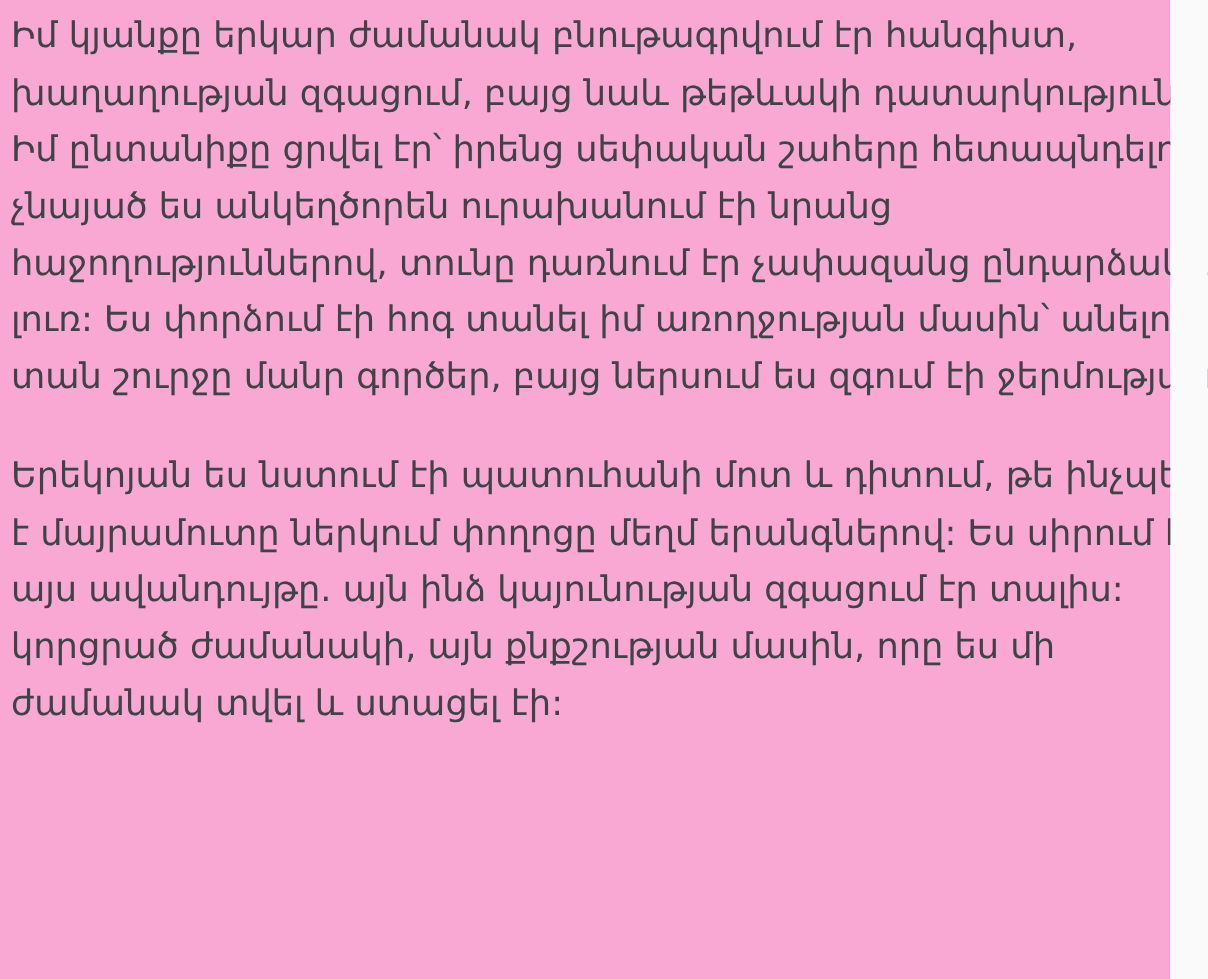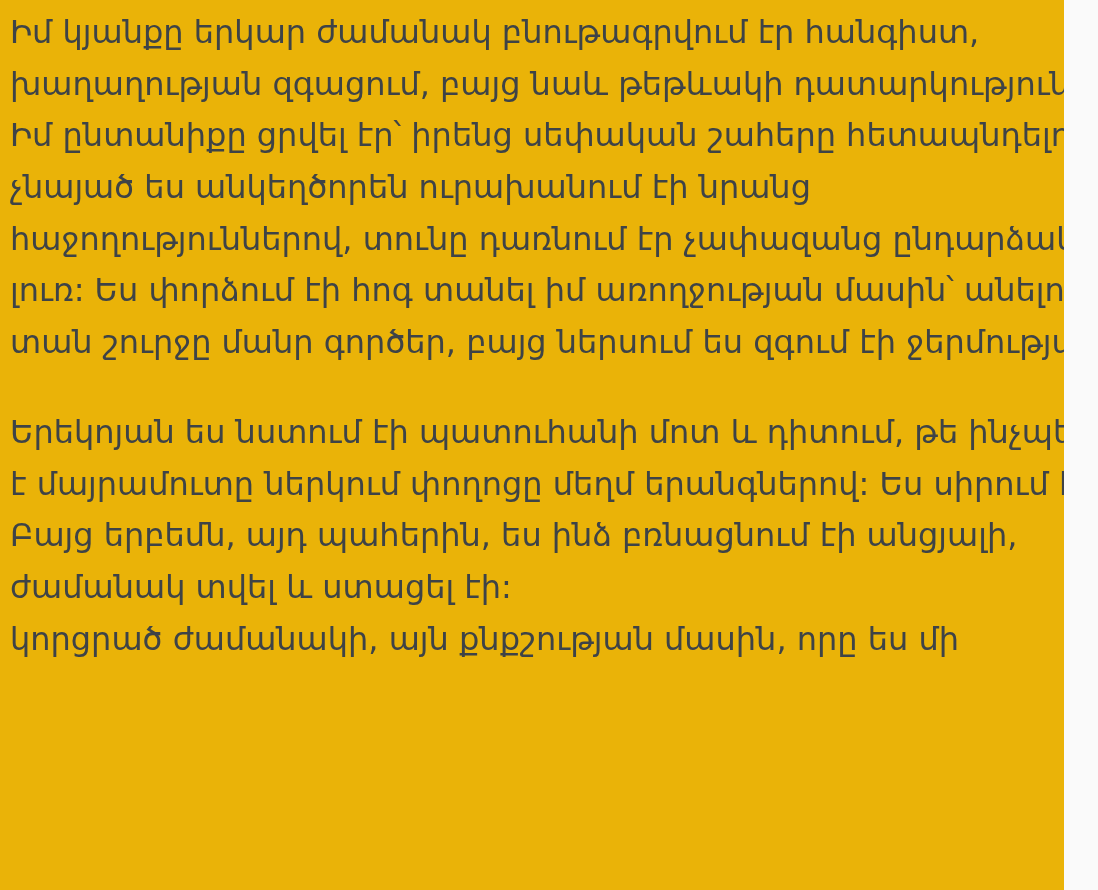--- a/index.html
+++ b/index.html
@@ -9,21 +9,21 @@
     overflow: hidden;
     background: #fafafa;
     font-family: "DejaVu Sans", sans-serif;
   }
   .content {
     position: absolute;
     left: 0;
     top: 0;
     width: 1064px;
     height: 890px;
-    background: #eab308;
+    background: #f9a8d4;
     padding: 7px 0 0 10px;
     color: #3e4347;
   }
   .gutter {
     position: absolute;
     right: 0;
     top: 0;
     width: 34px;
     height: 890px;
     background: #fafafa;
@@ -49,18 +49,18 @@
       <div class="line">խաղաղության զգացում, բայց նաև թեթևակի դատարկություն:</div>
       <div class="line">Իմ ընտանիքը ցրվել էր՝ իրենց սեփական շահերը հետապնդելու</div>
       <div class="line">չնայած ես անկեղծորեն ուրախանում էի նրանց</div>
       <div class="line">հաջողություններով, տունը դառնում էր չափազանց ընդարձակ և</div>
       <div class="line">լուռ: Ես փորձում էի հոգ տանել իմ առողջության մասին՝ անելով</div>
       <div class="line">տան շուրջը մանր գործեր, բայց ներսում ես զգում էի ջերմության</div>
     </div>
   <div class="paragraph">
       <div class="line">Երեկոյան ես նստում էի պատուհանի մոտ և դիտում, թե ինչպես</div>
       <div class="line">է մայրամուտը ներկում փողոցը մեղմ երանգներով: Ես սիրում էի</div>
-      <div class="line">Բայց երբեմն, այդ պահերին, ես ինձ բռնացնում էի անցյալի,</div>
+      <div class="line">այս ավանդույթը. այն ինձ կայունության զգացում էր տալիս:</div>
+      <div class="line">կորցրած ժամանակի, այն քնքշության մասին, որը ես մի</div>
       <div class="line">ժամանակ տվել և ստացել էի:</div>
-      <div class="line">կորցրած ժամանակի, այն քնքշության մասին, որը ես մի</div>
     </div>
 </div>
 <div class="gutter"></div>
 
 </body></html>

